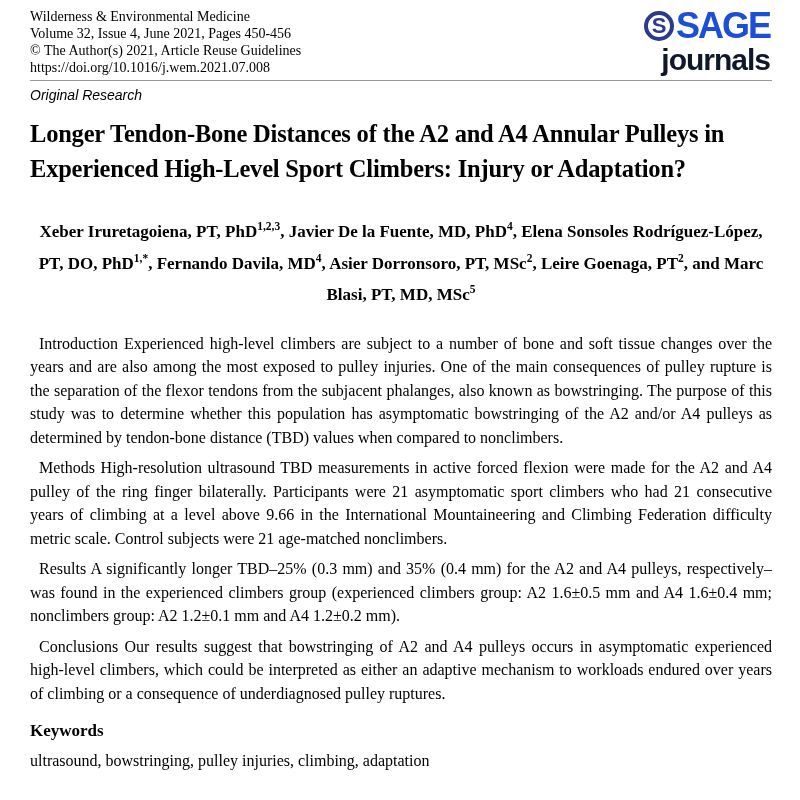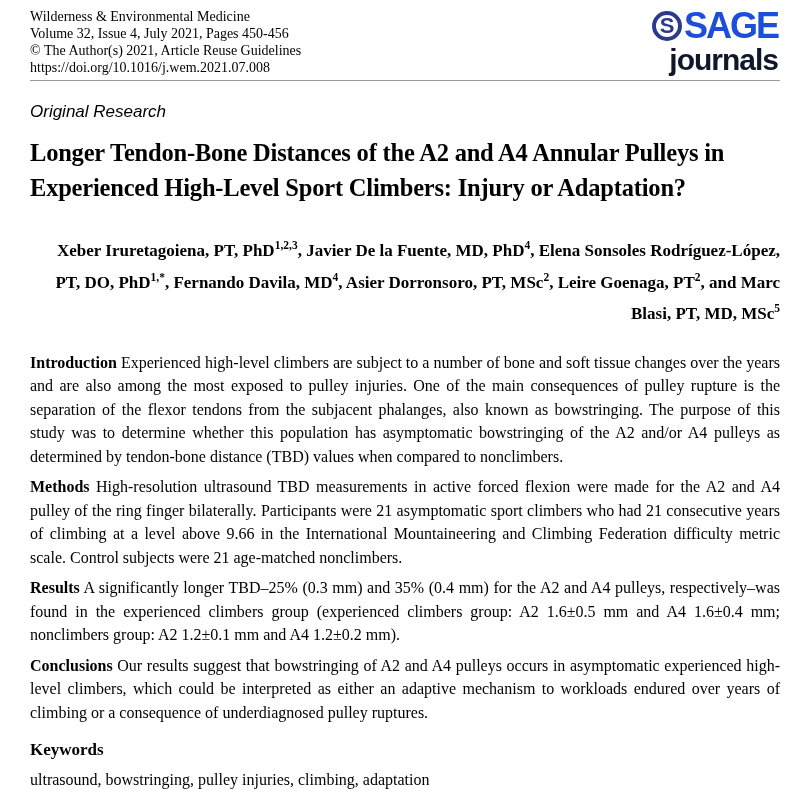--- a/index.html
+++ b/index.html
@@ -2,21 +2,21 @@
 <html><head>
 <meta charset="utf-8">
 <style>
   * { box-sizing: border-box; margin: 0; padding: 0; }
   html, body { background: #ffffff; }
   body {
     width: 800px; height: 800px; overflow: hidden;
     font-family: "Liberation Serif", "DejaVu Serif", serif;
     color: #000;
   }
-  .page { width: 800px; height: 800px; padding: 8px 20px 0 30px; position: relative; overflow: hidden; }
+  .page { width: 800px; height: 800px; padding: 8px 28px 0 30px; position: relative; overflow: hidden; }
 
   
   .header-row { display: flex; justify-content: space-between; align-items: flex-start; }
   .journal-meta { font-size: 14px; line-height: 17px; color: #000; }
   .logo-block { text-align: right; margin-top: 0px; margin-right: 2px; user-select: none; }
   .logo-top { display: flex; align-items: center; justify-content: flex-end; gap: 2px; }
   .s-circle {
     width: 30px; height: 30px; border: 4px solid #2b3a8c; border-radius: 50%;
     display: inline-flex; align-items: center; justify-content: center;
     font-family: "Liberation Sans", "DejaVu Sans", sans-serif;
@@ -29,52 +29,52 @@
   .journals-text {
     font-family: "Liberation Sans", "DejaVu Sans", sans-serif;
     font-weight: bold; font-size: 30px; letter-spacing: -1px; color: #0f172a;
     line-height: 1; margin-top: 1px;
   }
   .rule { border: none; border-top: 1.5px solid #9a9a9a; margin-top: 4px; }
 
   
   .section-label {
     font-family: "Liberation Sans", "DejaVu Sans", sans-serif;
-    font-style: italic; font-size: 17px; margin-top: 21px;
+    font-style: italic; font-size: 14px; margin-top: 6px;
   }
   h1.article-title {
     font-size: 24.5px; line-height: 35px; font-weight: bold;
     letter-spacing: -0.2px; margin-top: 13px;
   }
   p.authors {
     margin-top: 27px; font-size: 17px; line-height: 27px; font-weight: bold;
-    text-align: right;
+    text-align: center;
   }
   p.authors sup { font-size: 11.5px; font-weight: bold; }
 
   
   .abstract { margin-top: 24px; }
   .abstract p {
     font-size: 16px; line-height: 23.5px; text-align: justify;
     margin-bottom: 7px;
   }
-  .abstract p b { font-weight: bold; }
+  .abstract p b { font-weight: normal; margin-left: 9px; }
 
   h2.keywords-heading { font-size: 17px; line-height: 20px; margin-top: 16px; font-weight: bold; }
   p.keywords { font-size: 16px; line-height: 23px; margin-top: 8px; }
 </style>
 </head>
 <body>
 
 <div class="page">
 
   <div class="header-row">
     <div class="journal-meta">
       <div>Wilderness &amp; Environmental Medicine</div>
-      <div>Volume 32, Issue 4, July 2021, Pages 450-456</div>
+      <div>Volume 32, Issue 4, June 2021, Pages 450-456</div>
       <div>© The Author(s) 2021, Article Reuse Guidelines</div>
       <div>https://doi.org/10.1016/j.wem.2021.07.008</div>
     </div>
 
     <div class="logo-block">
       <div class="logo-top">
         <span class="s-circle">
           <span>S</span>
         </span>
         <span class="sage-text">SAGE</span>

